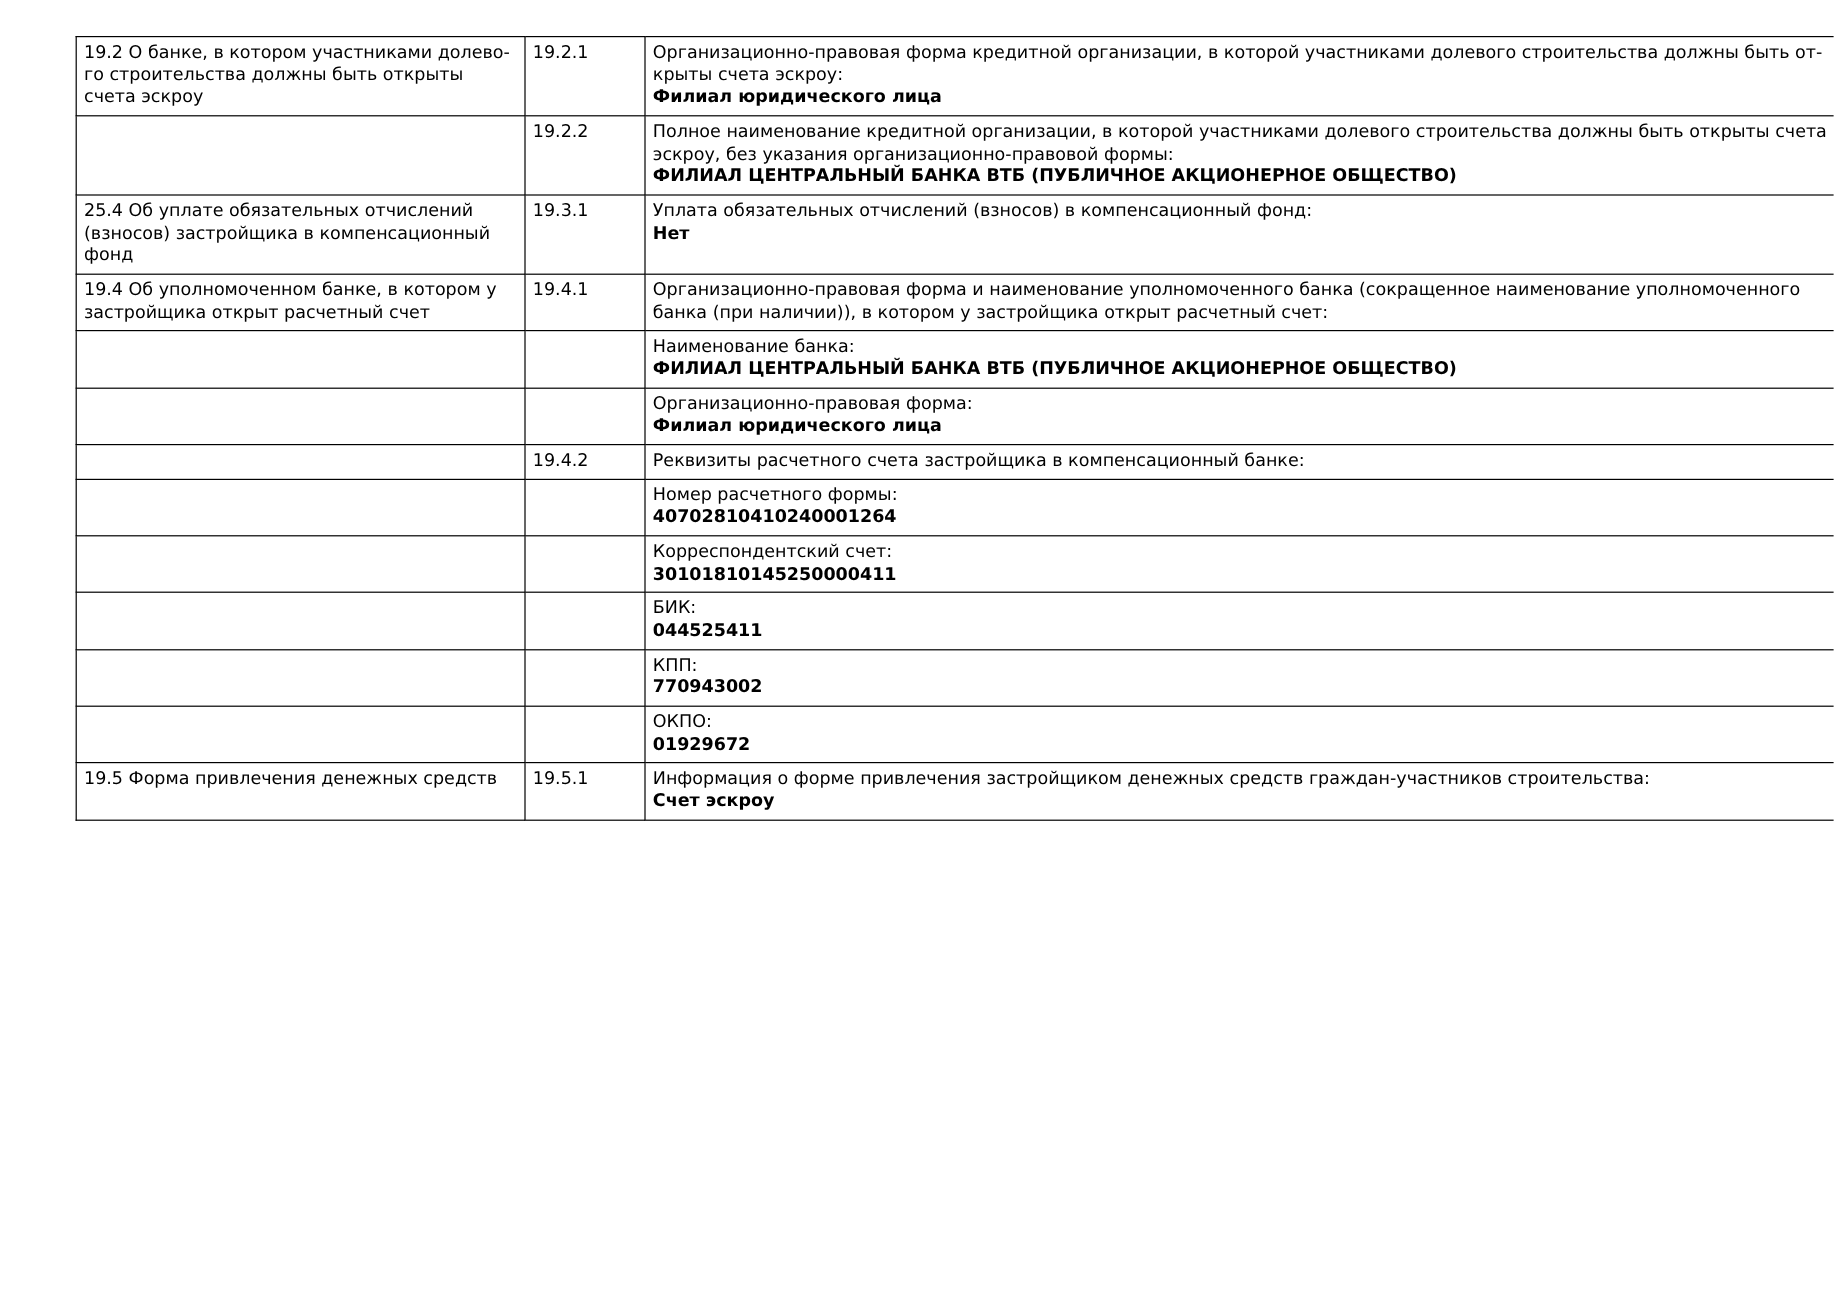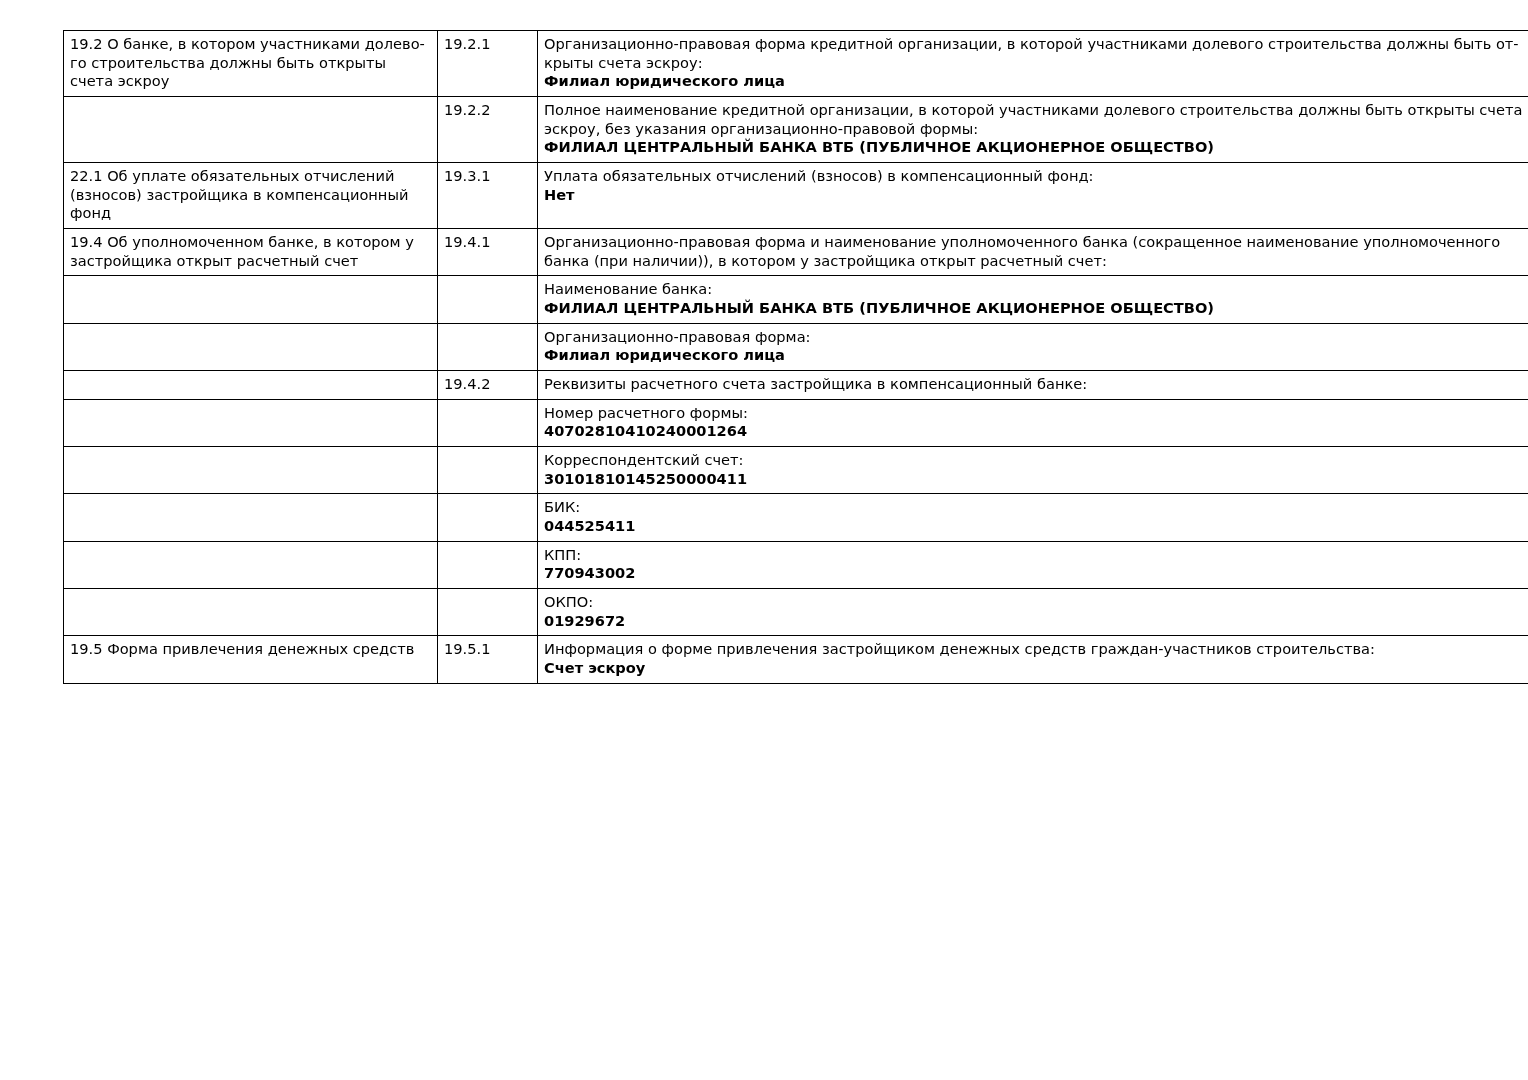--- a/index.html
+++ b/index.html
@@ -83,21 +83,21 @@
         <td class="cell-title empty"></td>
         <td class="cell-code mid">19.2.2</td>
         <td>
           <span class="lbl">Полное наименование кредитной организации, в которой участниками долевого строительства должны быть открыты счета эскроу, без указания организационно-правовой формы:</span>
           <span class="val">ФИЛИАЛ ЦЕНТРАЛЬНЫЙ БАНКА ВТБ (ПУБЛИЧНОЕ АКЦИОНЕРНОЕ ОБЩЕСТВО)</span>
         </td>
       </tr>
 
 
       <tr>
-        <td class="cell-title">22.1 Об уплате обязательных отчислений (взносов) застройщика в компенсационный фонд</td>
+        <td class="cell-title">25.4 Об уплате обязательных отчислений (взносов) застройщика в компенсационный фонд</td>
         <td class="cell-code mid">19.3.1</td>
         <td class="mid">
           <span class="lbl">Уплата обязательных отчислений (взносов) в компенсационный фонд:</span>
           <span class="val">Нет</span>
         </td>
       </tr>
 
       <tr>
         <td class="cell-title">19.4 Об уполномоченном банке, в котором у застройщика открыт расчетный счет</td>
         <td class="cell-code mid">19.4.1</td>

